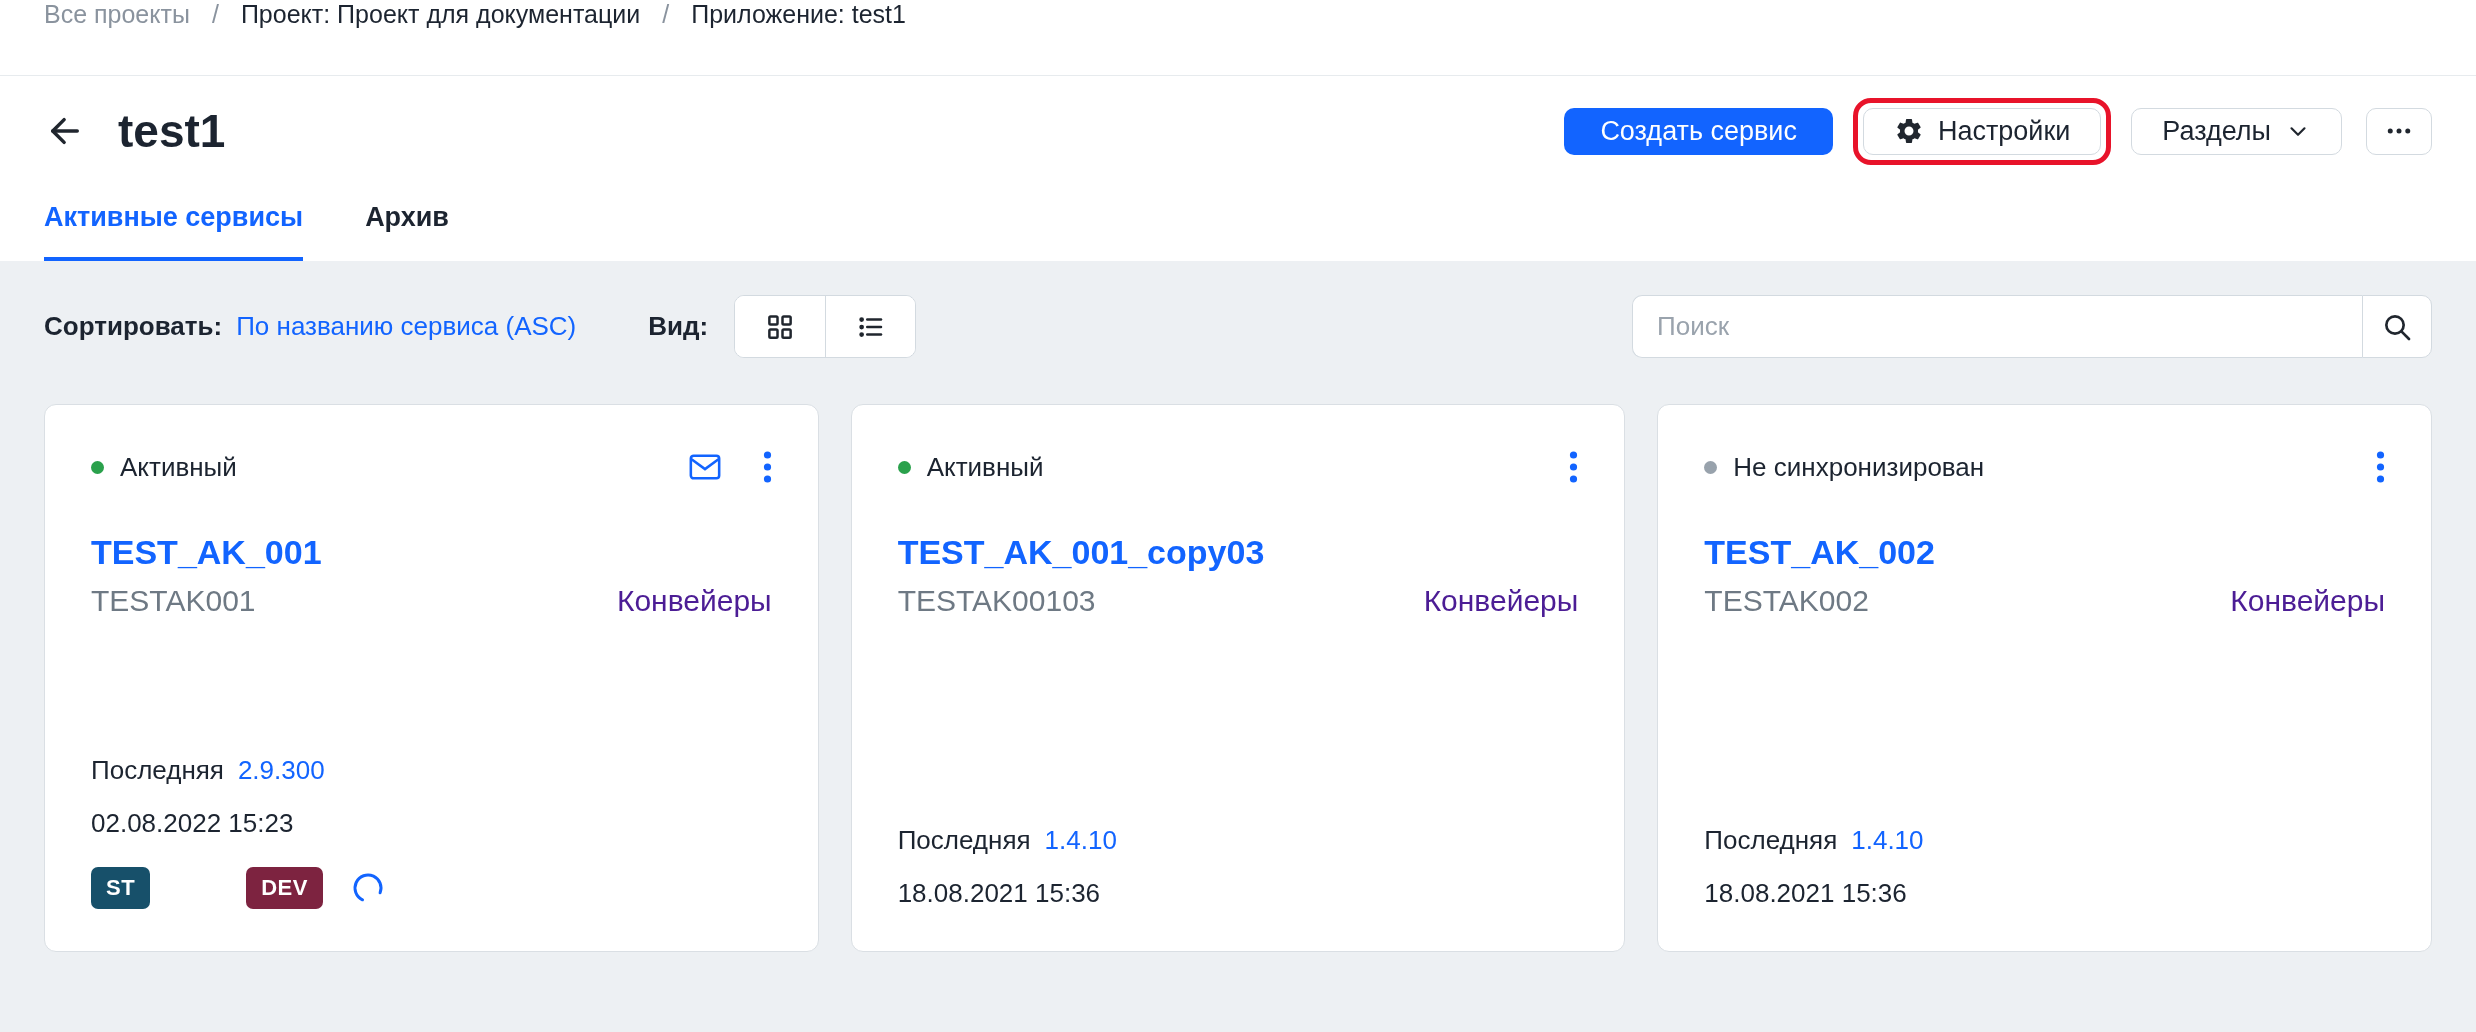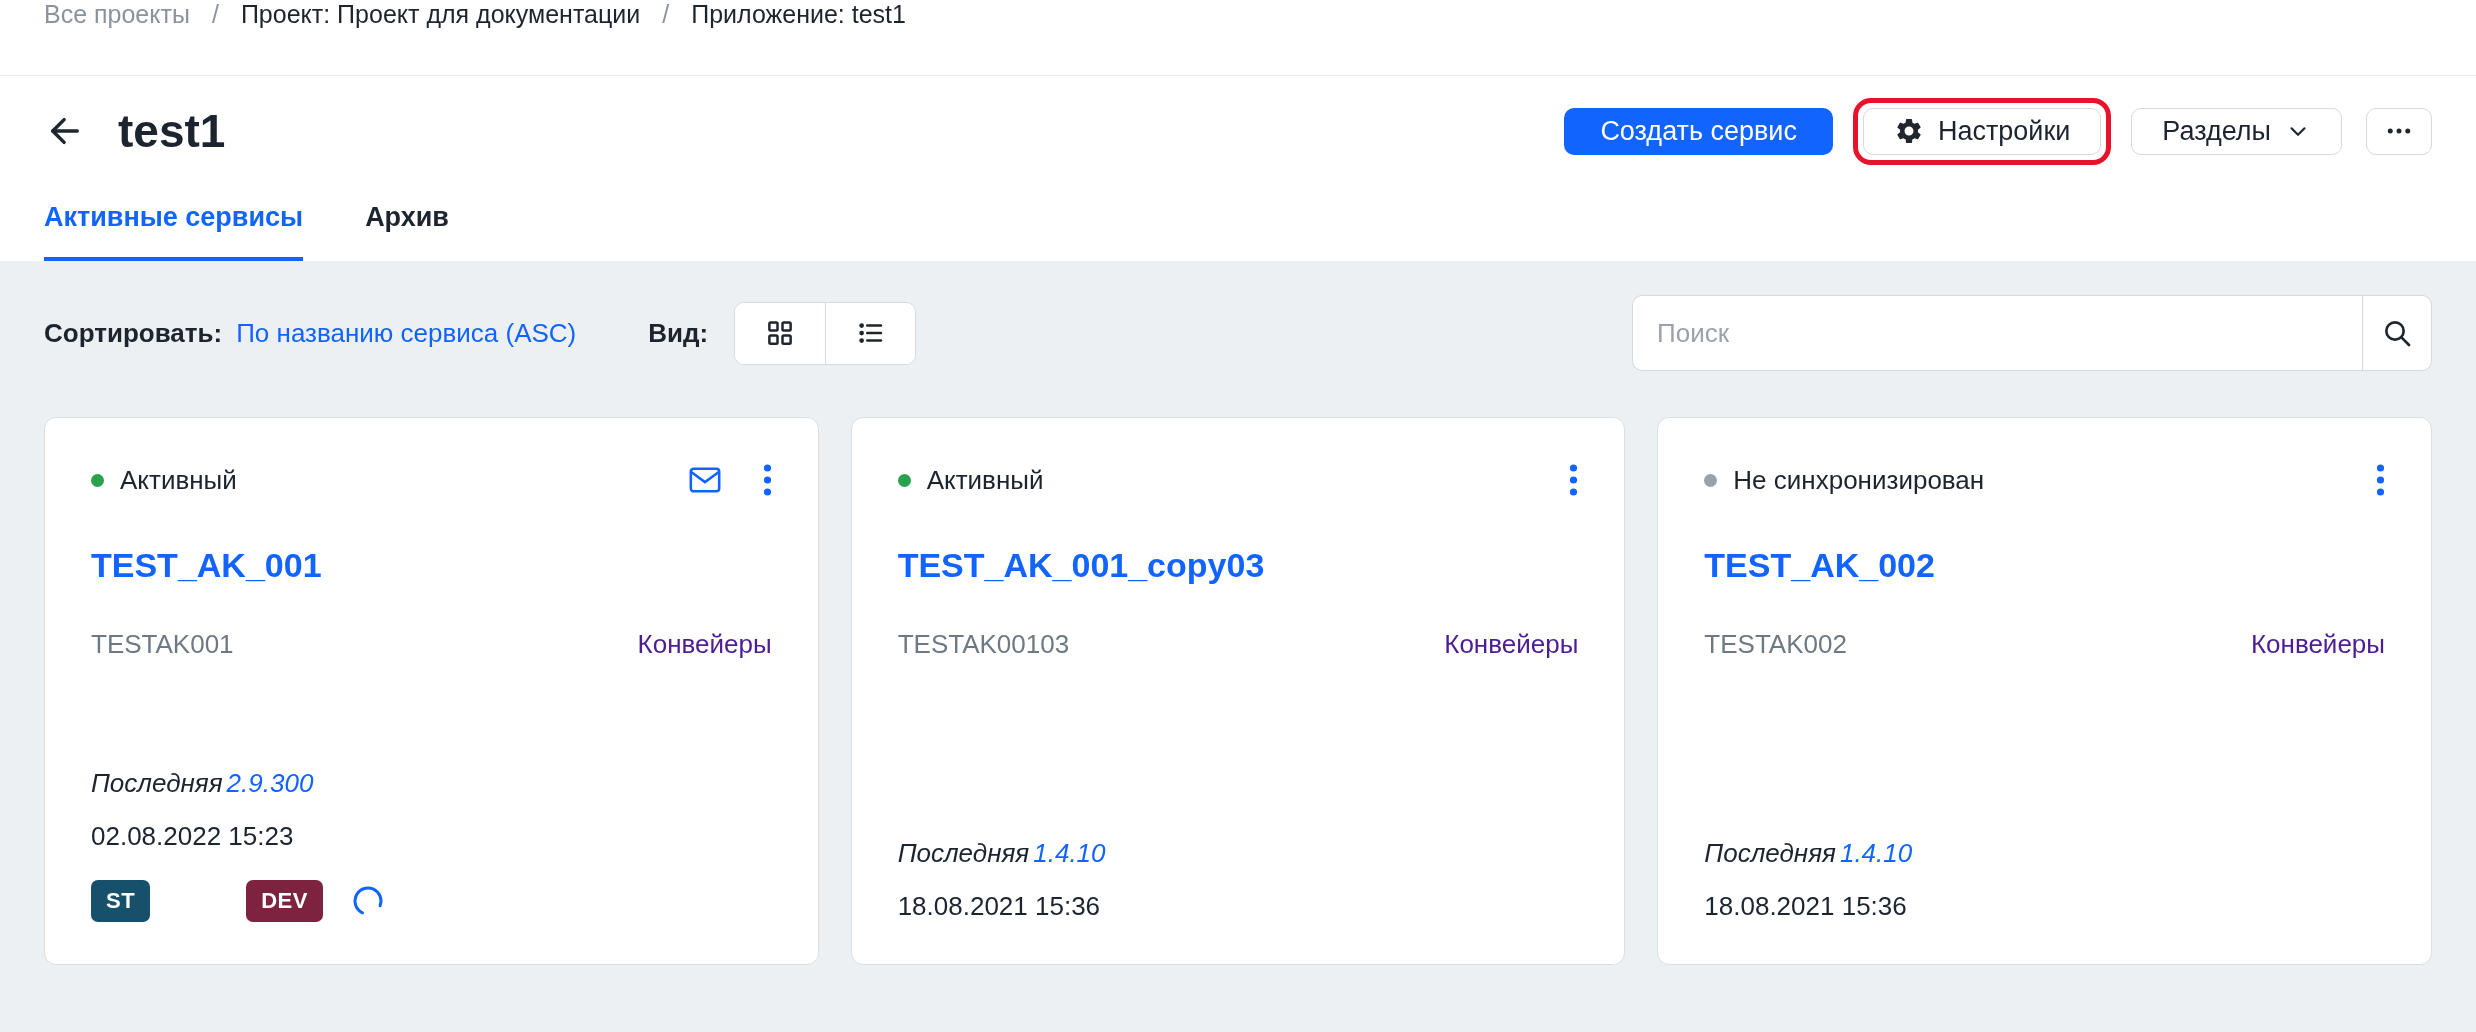--- a/index.html
+++ b/index.html
@@ -36,45 +36,45 @@
 
   
   .content { flex:1; min-height:0; background:#edf0f3; padding:34px 44px 0; display:flex; flex-direction:column; }
   .toolbar { display:flex; align-items:center; }
   .toolbar-label { font-weight:bold; font-size:26px; }
   .sort-link { color:#1264FF; font-size:26px; margin-left:14px; text-decoration:none; cursor:pointer; }
   .view-label { margin-left:72px; }
   .segmented { display:flex; margin-left:26px; border:1px solid #d3dae0; border-radius:10px; overflow:hidden; background:#fff; }
   .seg-btn { width:90px; height:61px; background:#fff; border:none; display:flex; align-items:center; justify-content:center; cursor:pointer; }
   .seg-btn + .seg-btn { border-left:1px solid #d3dae0; }
-  .search { margin-left:auto; display:flex; width:800px; height:76px; }
+  .search { margin-left:auto; display:flex; width:800px; height:63px; }
   .search-input { flex:1; min-width:0; border:1px solid #d3dae0; border-right:none; border-radius:10px 0 0 10px;
     padding:0 24px; font-size:26px; font-family:inherit; color:#1c2430; outline:none; background:#fff; }
   .search-input::placeholder { color:#9aa3ad; }
   .search-btn { width:70px; border:1px solid #d3dae0; border-radius:0 10px 10px 0; background:#fff;
     display:flex; align-items:center; justify-content:center; cursor:pointer; }
 
   
   .cards { display:grid; grid-template-columns:repeat(3,1fr); gap:32px; margin-top:46px; }
   .card { background:#fff; border:1px solid #dadfe4; border-radius:12px; height:548px;
     padding:44px 46px 42px; display:flex; flex-direction:column; }
   .card-top { display:flex; align-items:center; }
   .dot { width:13px; height:13px; border-radius:50%; margin-right:16px; flex:0 0 auto; }
   .dot-green { background:#2AA14C; }
   .dot-gray { background:#98A2AC; }
   .status-label { font-size:26px; }
   .card-icons { margin-left:auto; display:flex; align-items:center; gap:40px; }
   .icon-btn { background:none; border:none; padding:0; cursor:pointer; display:flex; align-items:center; }
   .card-title { display:inline-block; align-self:flex-start; margin-top:48px; font-size:34px; font-weight:bold;
     color:#1264FF; text-decoration:none; cursor:pointer; }
-  .card-sub { display:flex; align-items:center; margin-top:44px; font-size:26px;gap:7px; }
+  .card-sub { display:flex; align-items:center; margin-top:12px; font-size:30px;gap:7px; }
   .card-code { color:#6e7984; }
   .pipelines-link { margin-left:auto; color:#4c1d95; text-decoration:none; cursor:pointer; }
   .card-bottom { margin-top:auto; }
-  .version-row { font-size:26px; display:flex; gap:4px; align-items:flex-start;font-style:italic; }
+  .version-row { font-size:26px; display:flex; gap:14px; align-items:flex-start; }
   .version-link { color:#1264FF; text-decoration:none; cursor:pointer; }
   .date { margin-top:22px; font-size:26px; }
   .badges { display:flex; align-items:center; margin-top:28px; height:42px; }
   .badge { color:#fff; font-weight:bold; font-size:22px; padding:8px 15px; border-radius:7px; letter-spacing:0.5px; cursor:pointer; }
   .badge-st { background:#17506A; }
   .badge-dev { background:#7D2340; margin-left:96px; }
   .spinner { margin-left:28px; display:flex; }
 </style>
 </head>
 <body>

